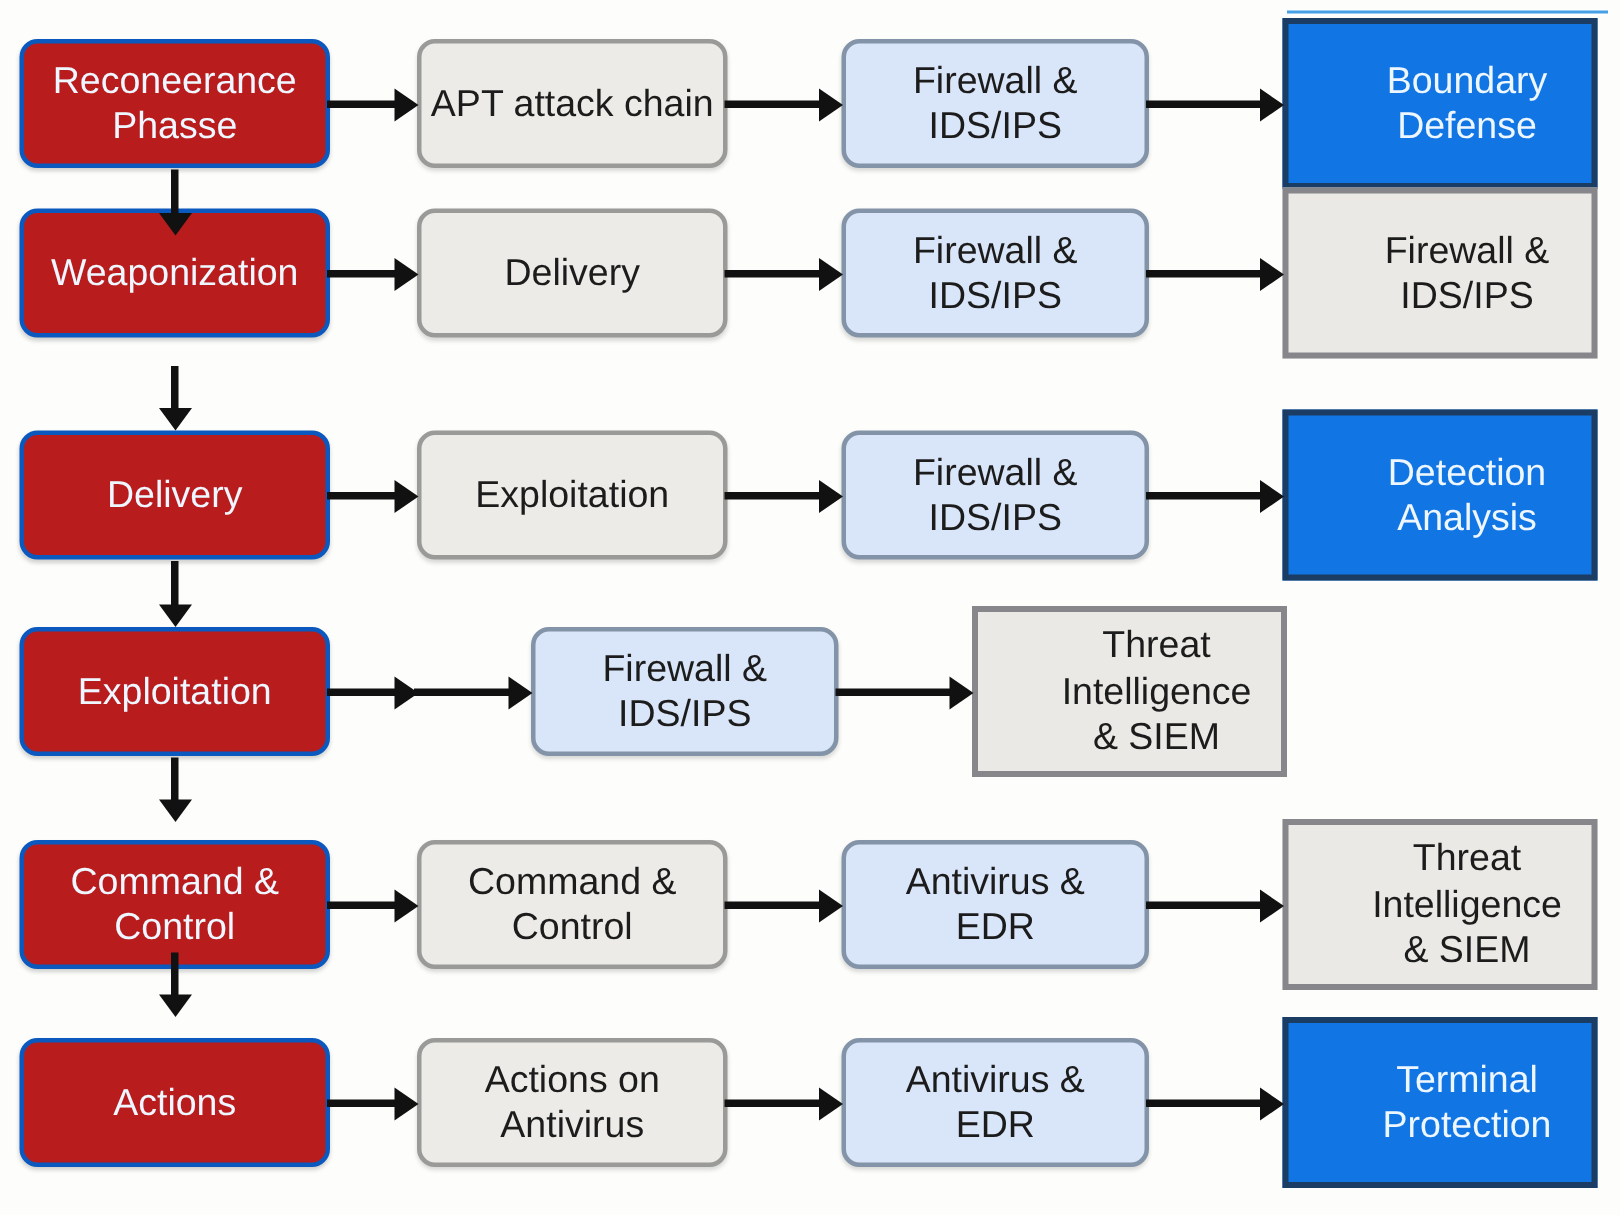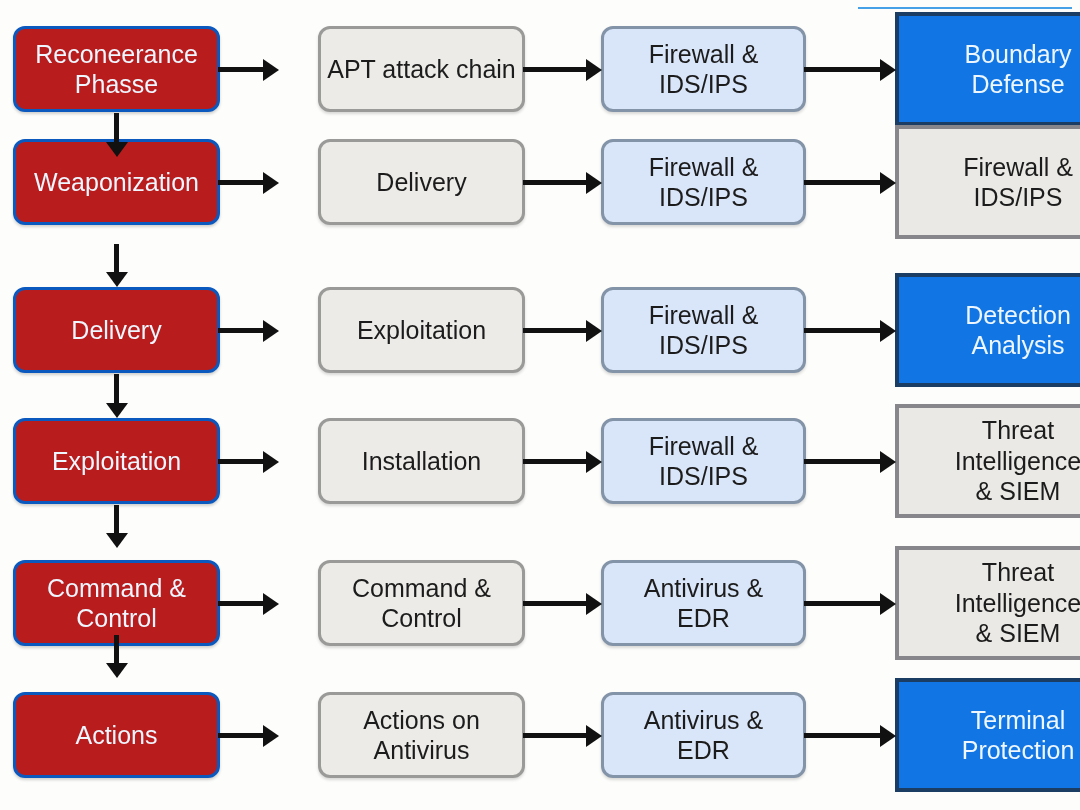--- a/index.html
+++ b/index.html
@@ -10,21 +10,21 @@
   .row{position:absolute;left:0;display:flex;height:86px;width:1080px;padding-left:13px;box-sizing:border-box;}
   .r0{top:26px}.r1{top:139px}.r2{top:287px}.r3{top:418px}.r4{top:560px}.r5{top:692px}
 
   
   .box{display:flex;align-items:center;justify-content:center;text-align:center;
        box-sizing:border-box;font-size:25px;line-height:1.22;align-self:center;height:86px;}
   .box span{white-space:pre-line;}
   .phase{flex:0 0 207px;background:#b91c1c;border:3px solid #0b59be;border-radius:12px;
          color:#eef6ff;font-weight:500;box-shadow:0 2px 3px rgba(0,0,0,.18);}
   .stage{flex:0 0 207px;background:#ecebe7;border:3px solid #9a9a98;border-radius:12px;
-         color:#1c1c1c;box-shadow:0 2px 3px rgba(0,0,0,.15);margin-left:40px;}
+         color:#1c1c1c;box-shadow:0 2px 3px rgba(0,0,0,.15);}
   .tech{flex:0 0 205px;background:#d9e5f8;border:3px solid #8393a8;border-radius:12px;
         color:#1c1c1c;box-shadow:0 2px 3px rgba(0,0,0,.15);}
   .cat{flex:0 0 210px;height:114px;border-radius:0;padding-left:36px;}
   .cat.blue{background:#1176e3;border:4px solid #1b3c63;color:#eef6ff;font-weight:500;}
   .cat.gray{background:#eae9e5;border:4px solid #86868b;color:#1c1c1c;}
 
   
   .harrow{position:relative;height:86px;align-self:center;}
   .g1{flex:0 0 58px}.g2{flex:0 0 76px}.g3{flex:0 0 89px}
   .harrow::before{content:'';position:absolute;left:-2px;right:13px;top:41px;height:5px;background:#111;}
@@ -107,23 +107,20 @@
         <span>Detection
 Analysis</span>
       </div>
   </div>
 
   <div class="row r3">
     <div class="box phase">
         <span>Exploitation</span>
       </div>
     <div class="harrow g1"></div>
-    <div class="box stage">
-        <span>Installation</span>
-      </div>
     <div class="harrow g2"></div>
     <div class="box tech">
         <span>Firewall &amp;
 IDS/IPS</span>
       </div>
     <div class="harrow g3"></div>
     <div class="box cat gray">
         <span>Threat
 Intelligence
 &amp; SIEM</span>

